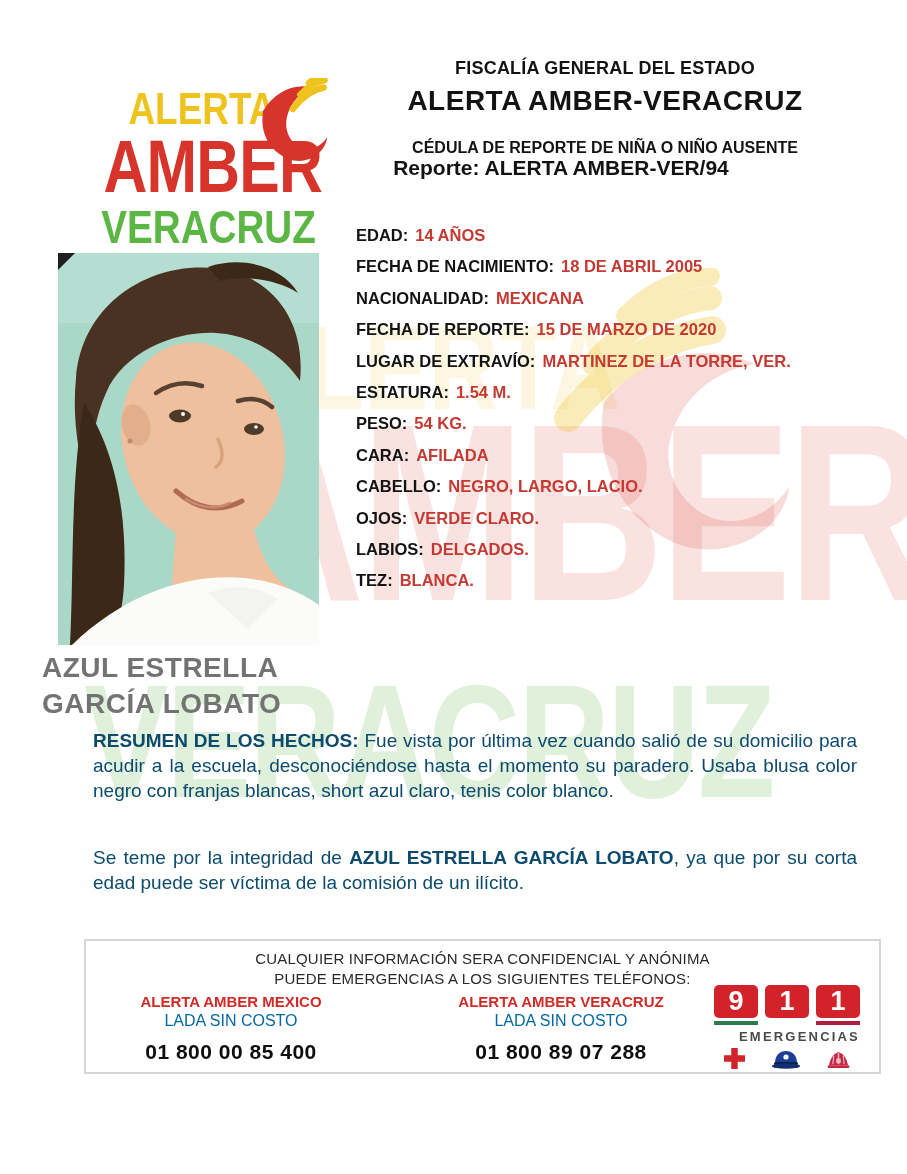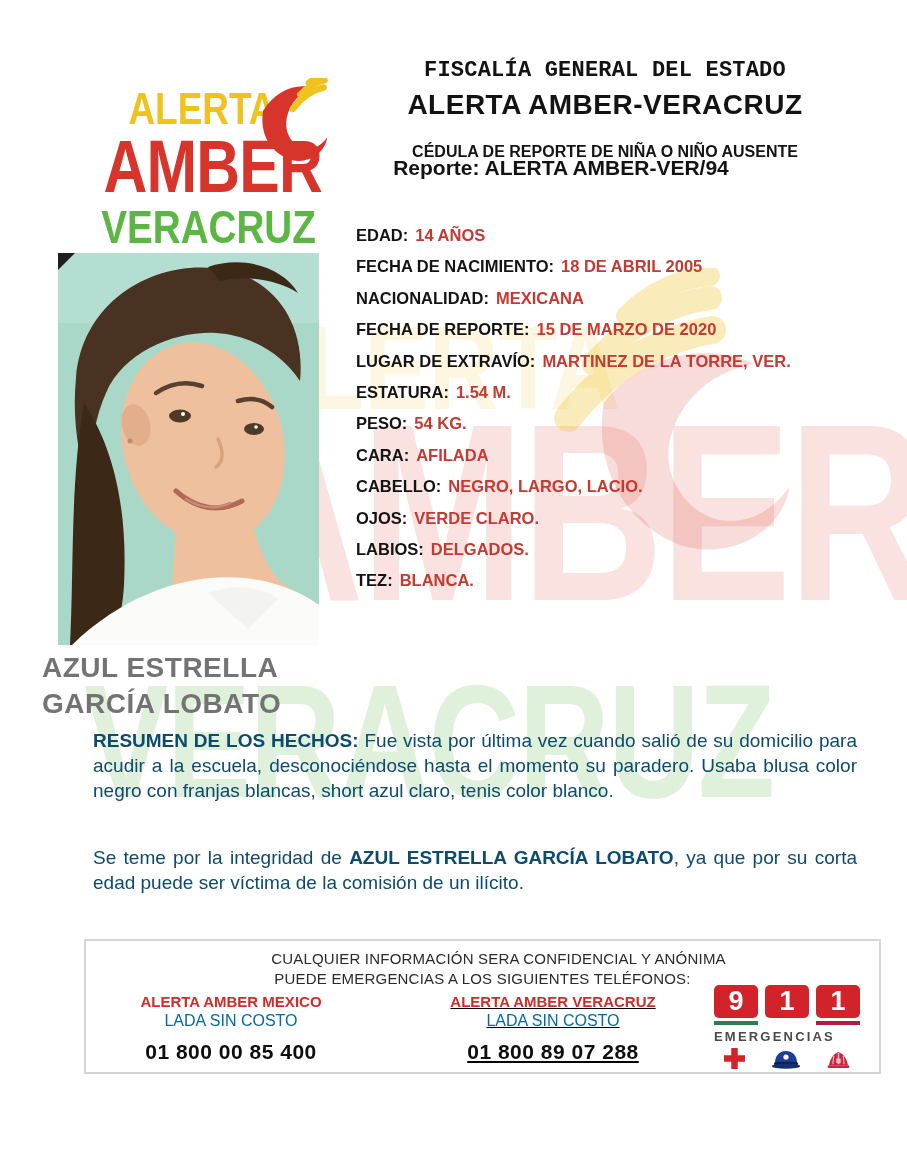--- a/index.html
+++ b/index.html
@@ -16,59 +16,59 @@
   .wm-arcs{position:absolute;left:498px;top:268px;z-index:1;opacity:.30;}
   
   .logo{position:absolute;left:82px;top:88px;width:240px;z-index:3;text-align:center;font-weight:bold;}
   .logo div{transform-origin:center top;line-height:.95;}
   .logo-alerta{font-size:44px;color:#EFC31E;transform:scaleX(.84);letter-spacing:0px;}
   .logo-amber{font-size:74px;color:#D7342B;transform:scaleX(.82);letter-spacing:-1px;margin-top:2px;}
   .logo-veracruz{font-size:46px;color:#5CB644;transform:scaleX(.84);margin-top:4px;}
   .logo-swoosh{position:absolute;left:258px;top:78px;z-index:4;}
   
   .header{position:absolute;left:360px;top:58px;width:490px;text-align:center;z-index:3;color:#131313;}
-  .h-agency{font-size:22px;font-weight:bold;letter-spacing:.2px;font-family:Liberation Mono, monospace;}
+  .h-agency{font-size:18px;font-weight:bold;letter-spacing:.2px;}
   .h-title{font-size:28px;font-weight:bold;margin-top:6px;letter-spacing:.5px;}
   .h-subtitle{font-size:16px;font-weight:bold;margin-top:22px;}
   .report-line{position:absolute;left:360px;top:156px;width:402px;text-align:center;font-size:21px;font-weight:bold;color:#131313;z-index:3;}
   
   .photo{position:absolute;left:58px;top:253px;width:261px;height:392px;z-index:2;}
   
   .fields{position:absolute;left:356px;top:226px;width:545px;z-index:3;}
   .field-row{height:31.4px;font-size:16.5px;font-weight:bold;white-space:nowrap;}
   .fl{color:#131313;margin-right:7px;}
   .fv{color:#C43A32;text-align:right;}
   
   .name{position:absolute;left:42px;top:650px;width:296px;text-align:left;z-index:3;
         font-size:28px;font-weight:bold;color:#737373;line-height:1.27;letter-spacing:.5px;}
   
   .para{position:absolute;left:93px;width:764px;z-index:3;color:#0c4a6e;font-size:19px;line-height:1.32;text-align:justify;margin:0;}
   .para1{top:728px;}
   .para2{top:845px;}
   
   .footer-box{position:absolute;left:84px;top:939px;width:793px;height:131px;border:2px solid #d6d6d6;z-index:3;background:rgba(255,255,255,.85);}
   .f-line{position:absolute;left:0;width:100%;text-align:center;color:#2a2a2a;font-size:15px;letter-spacing:.2px;}
-  .f-line1{top:9px;padding-left:16px;}
+  .f-line1{top:9px;}
   .f-line2{top:29px;}
   .contact{position:absolute;top:52px;width:270px;text-align:center;}
   .contact-1{left:10px;}
-  .contact-2{left:332px;text-decoration:underline;}
+  .contact-2{left:340px;}
   .c-title{font-size:15px;font-weight:bold;color:#D22B27;}
   .c-sub{font-size:16px;color:#0369a1;margin-top:2px;}
   .c-phone{font-size:21px;font-weight:bold;color:#0e0e0e;margin-top:10px;letter-spacing:.5px;}
   .logo911{position:absolute;left:628px;top:44px;width:146px;}
   .digits{display:flex;justify-content:space-between;}
   .digit-cell{width:44px;}
   .digit-box{width:44px;height:33px;background:#D2232A;border-radius:5px;color:#ffffff;
              font-size:27px;font-weight:bold;text-align:center;line-height:33px;}
   .digit-bar{height:4px;margin-top:3px;}
   .bar-green{background:#2E7D4F;}
   .bar-red{background:#B01E3C;}
   .bar-none{background:transparent;}
-  .em-label{font-size:13px;font-weight:bold;color:#4a4a4a;letter-spacing:2.2px;text-align:left;margin-top:4px;}
+  .em-label{font-size:13px;font-weight:bold;color:#4a4a4a;letter-spacing:2.2px;text-align:right;margin-top:4px;}
   .em-icons{display:flex;justify-content:space-between;padding:0 10px;margin-top:4px;align-items:flex-end;}
 </style>
 </head>
 <body>
 
 <div class="page">
 
   <div class="wm wm-alerta">ALERTA</div>
   <div class="wm wm-amber">AMBER</div>
   <div class="wm wm-veracruz">VERACRUZ</div>

